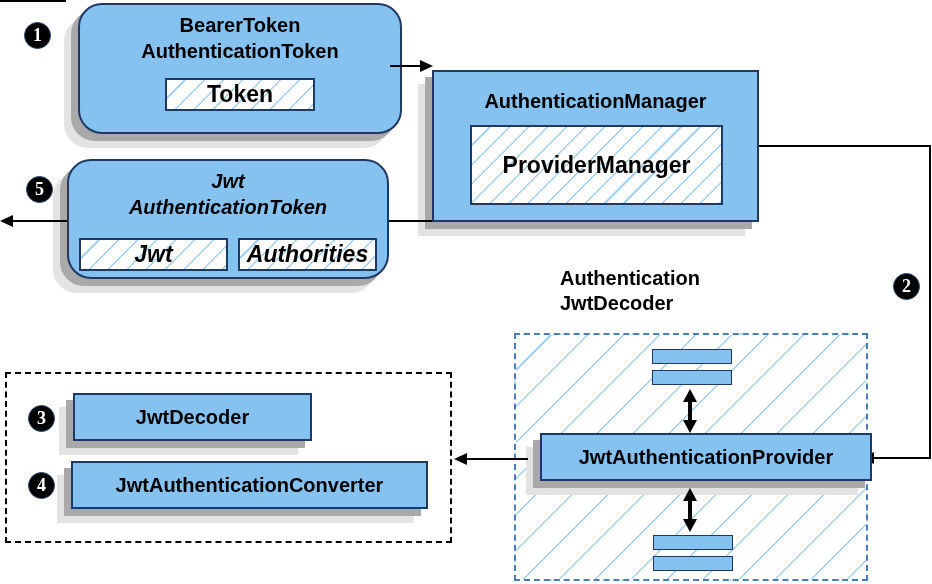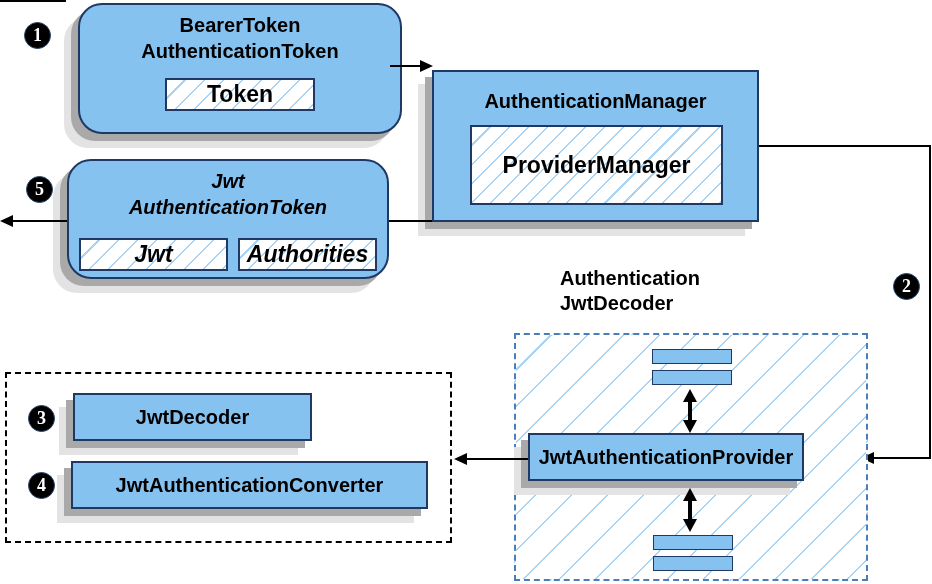--- a/index.html
+++ b/index.html
@@ -120,21 +120,21 @@
 
   <div class="mini-rect" style="left:652px;top:349px;"></div>
   <div class="mini-rect" style="left:652px;top:370px;"></div>
 
   <div>
     <div class="ah ah-up" style="left:683px;top:389px;"></div>
     <div class="dbl-line" style="left:688px;top:399px;height:24px;"></div>
     <div class="ah ah-down" style="left:683px;top:420px;"></div>
   </div>
 
-  <div class="node" style="left:528px;top:433px;width:276px;height:48px;">
+  <div class="node" style="left:540px;top:433px;width:332px;height:48px;">
     <div class="center-title">JwtAuthenticationProvider</div>
   </div>
 
   <div>
     <div class="ah ah-up" style="left:683px;top:488px;"></div>
     <div class="dbl-line" style="left:688px;top:498px;height:24px;"></div>
     <div class="ah ah-down" style="left:683px;top:519px;"></div>
   </div>
 
   <div class="mini-rect" style="left:653px;top:535px;"></div>

